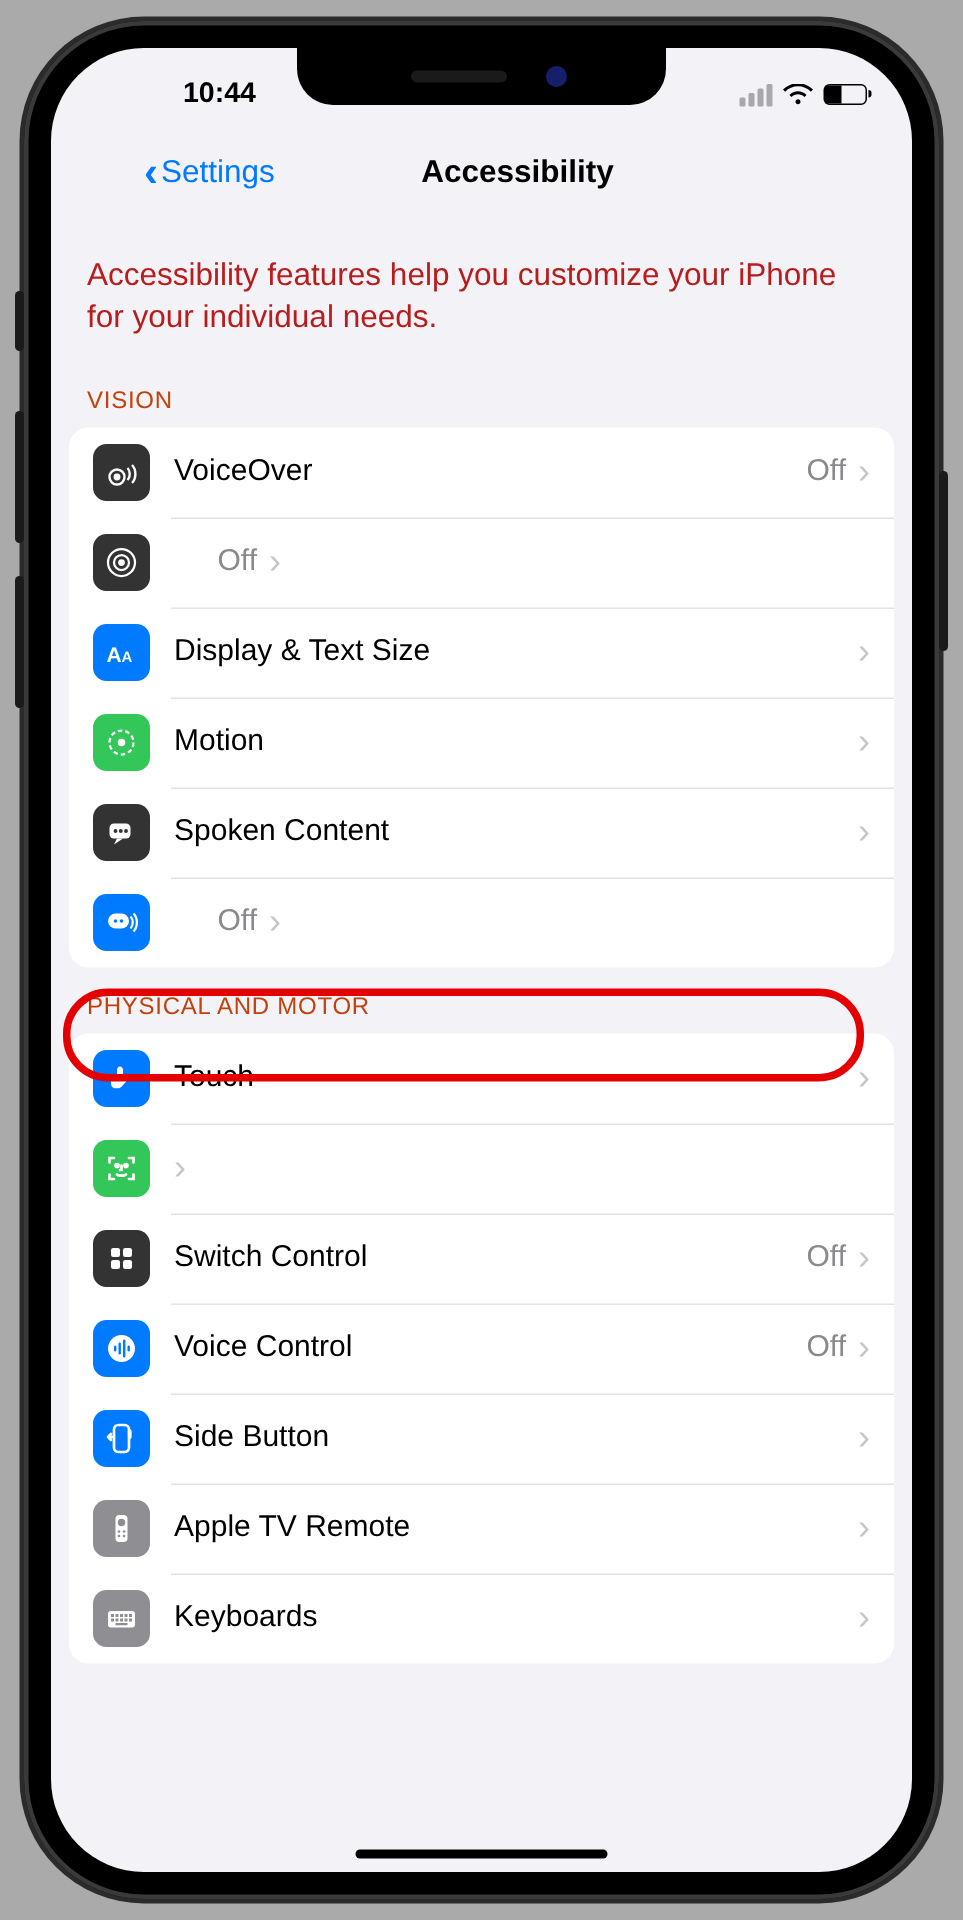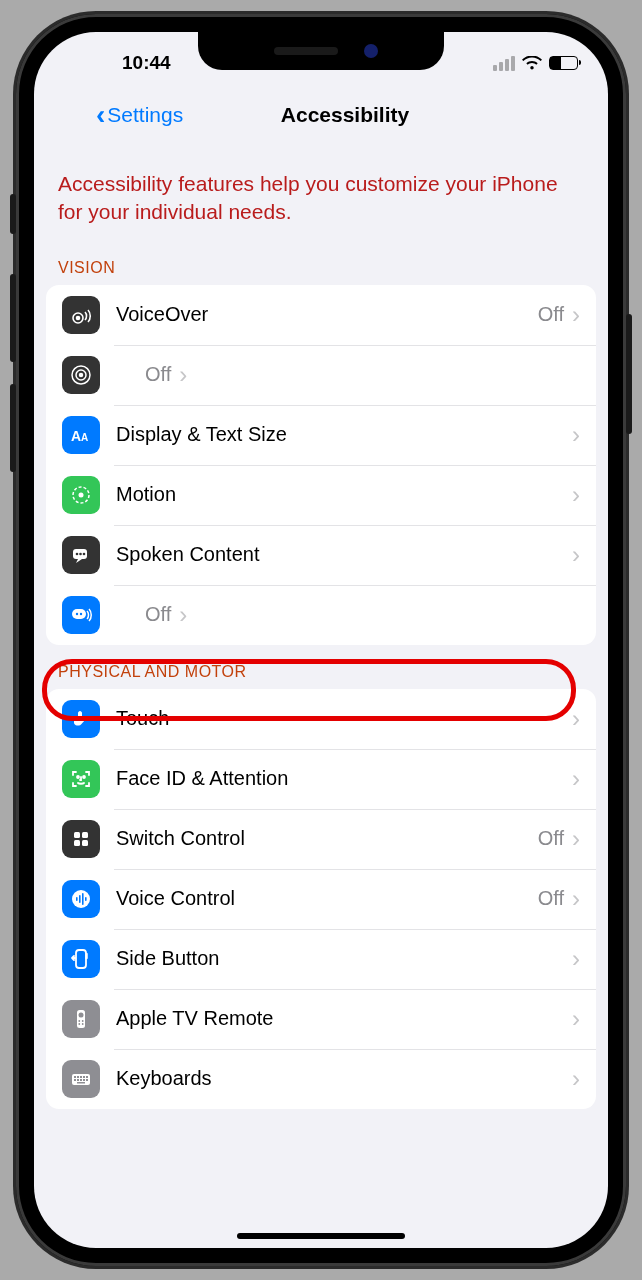--- a/index.html
+++ b/index.html
@@ -231,21 +231,20 @@
 
         <div class="row">
           <div class="icon-box bg-green">
             <svg viewBox="0 0 24 24" fill="none" stroke="#fff" stroke-width="1.8" stroke-linecap="round">
                 <path d="M4 8V5h3M20 8V5h-3M4 16v3h3M20 16v3h-3"></path>
                 <circle cx="9" cy="10" r="1" fill="#fff"></circle>
                 <circle cx="15" cy="10" r="1" fill="#fff"></circle>
                 <path d="M12 10v3h-1M9 16c1 1 5 1 6 0"></path>
               </svg>
           </div>
-          <span class="row-label">Face ID &amp; Attention</span>
           <span class="chev">›</span>
         </div>
 
         <div class="row">
           <div class="icon-box bg-dk">
             <svg viewBox="0 0 24 24">
                 <rect x="5" y="5" width="6" height="6" rx="1.5" fill="#fff"></rect>
                 <rect x="13" y="5" width="6" height="6" rx="1.5" fill="#fff"></rect>
                 <rect x="5" y="13" width="6" height="6" rx="1.5" fill="#fff"></rect>
                 <rect x="13" y="13" width="6" height="6" rx="1.5" fill="#fff"></rect>

